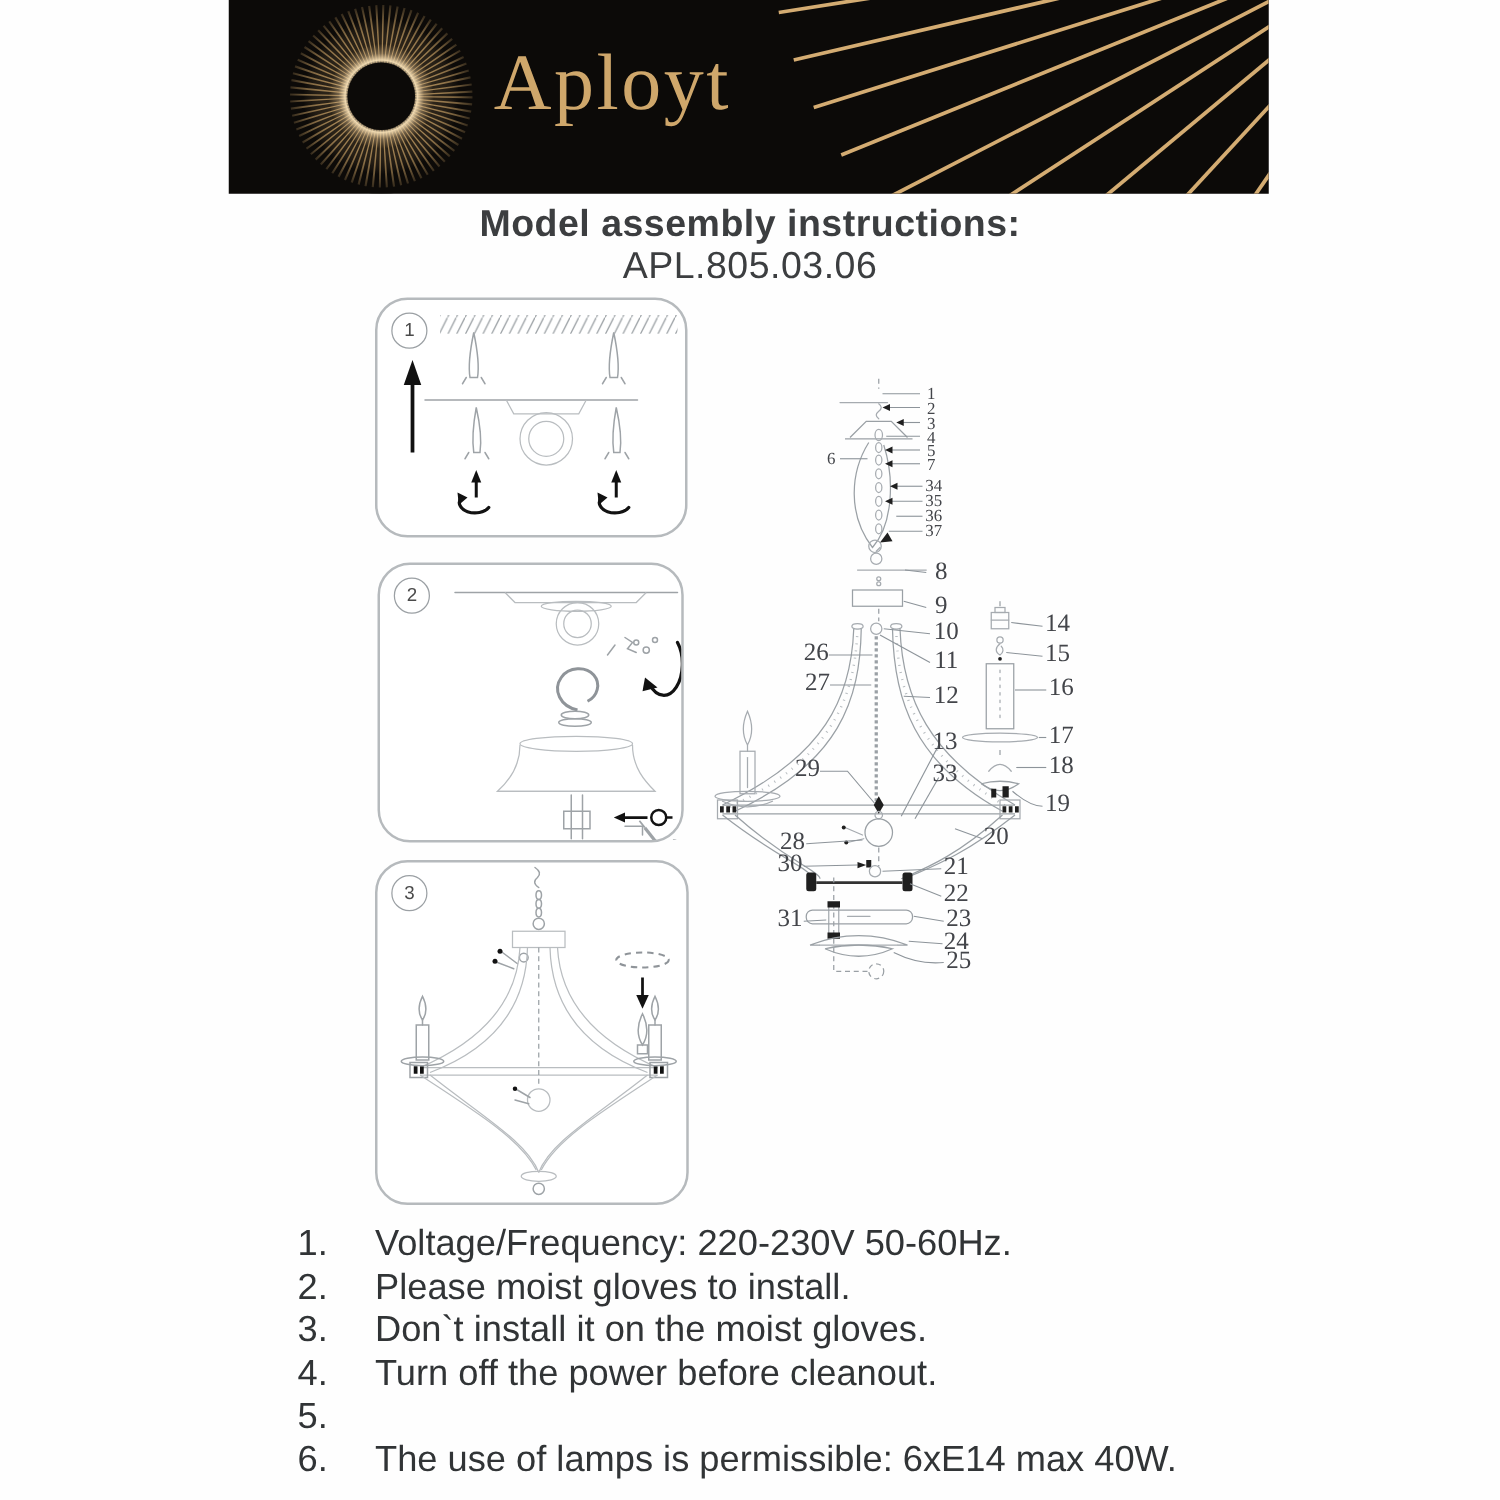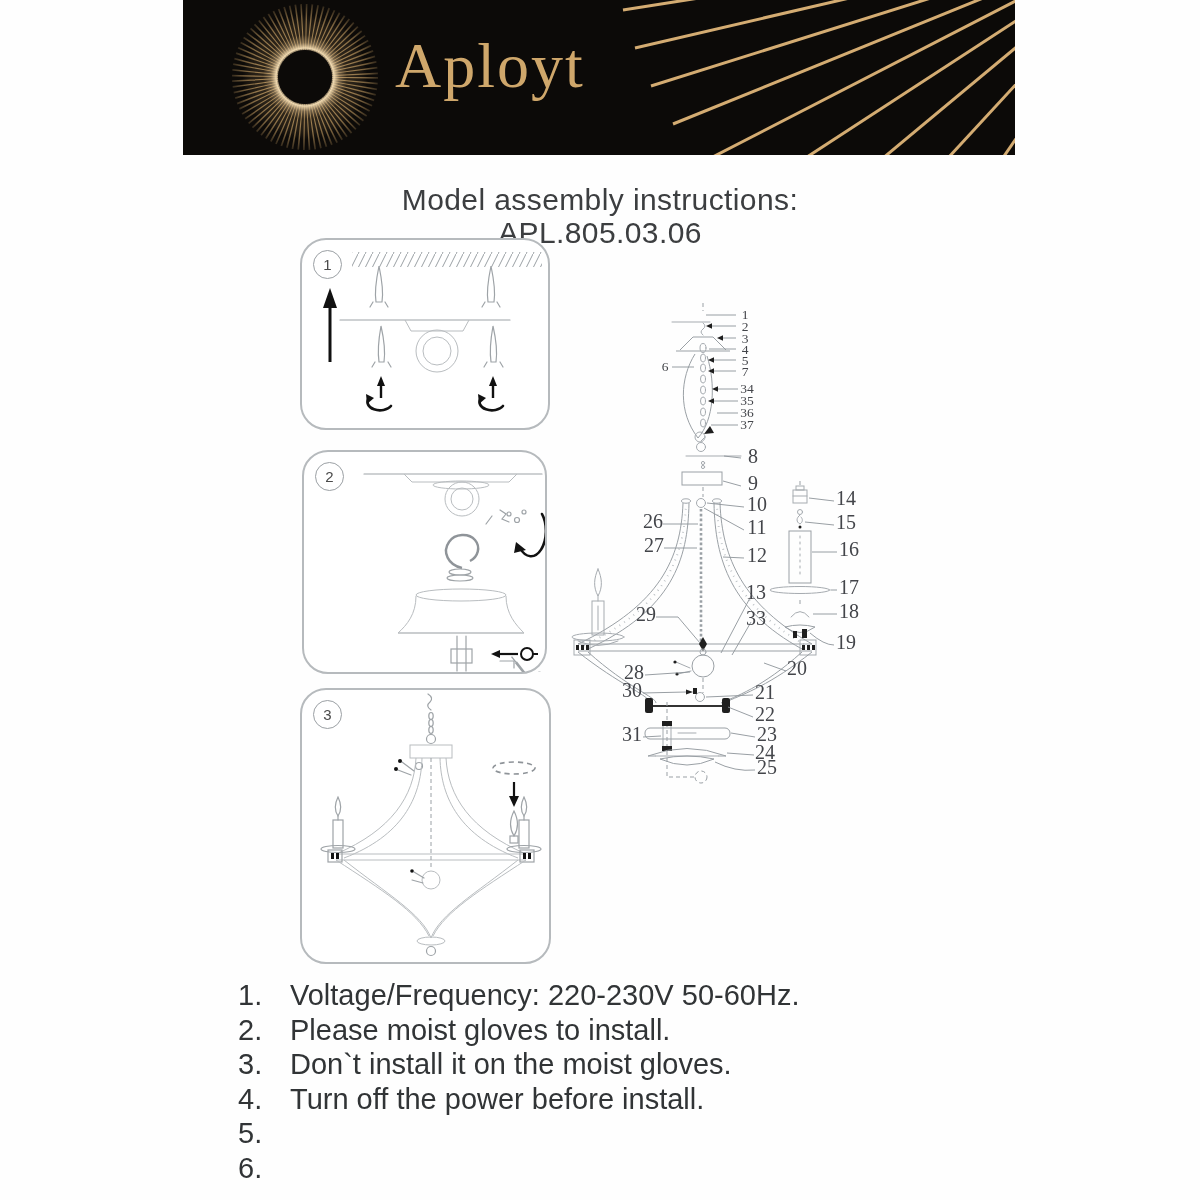--- a/index.html
+++ b/index.html
@@ -5,21 +5,21 @@
   html,body{margin:0;padding:0;background:#ffffff;}
   .page{position:relative;width:1200px;height:1200px;background:#fefefe;overflow:hidden;
         font-family:"Liberation Sans",sans-serif;}
   
   .banner{position:absolute;left:183px;top:0;width:832px;height:155px;background:#0c0a08;overflow:hidden;}
   .banner svg{position:absolute;left:0;top:0;}
   .brand{position:absolute;left:212px;top:34px;font-family:"Liberation Serif",serif;
          font-size:64px;font-weight:400;color:#cfa76b;letter-spacing:2px;line-height:1;}
   
   .title-block{position:absolute;left:0;top:163px;width:1200px;text-align:center;color:#3c3e40;}
-  .title-line1{font-size:30px;font-weight:400;letter-spacing:.4px;line-height:33px;margin-top:20px;}
+  .title-line1{font-size:30px;font-weight:700;letter-spacing:.4px;line-height:33px;}
   .title-line2{font-size:30px;font-weight:500;letter-spacing:.4px;line-height:33px;}
   
   .stepbox{position:absolute;border:2px solid #b6babd;border-radius:26px;background:#fff;}
   .stepbox svg{position:absolute;left:0;top:0;}
   .stepnum{position:absolute;left:11px;top:10px;width:27px;height:27px;border:1.6px solid #9ba0a4;
            border-radius:50%;text-align:center;line-height:27px;font-size:15px;color:#4a4a4a;background:#fff;z-index:2;}
   #box1{left:300px;top:238px;width:246px;height:188px;}
   #box2{left:302px;top:450px;width:241px;height:220px;}
   #box3{left:300px;top:688px;width:247px;height:272px;}
   
@@ -33,21 +33,21 @@
   .dot{stroke:#b9bec2;stroke-dasharray:.8 5;fill:none;stroke-width:2;}
   
   .s1{stroke:#9ea3a7;fill:none;stroke-width:1.2;stroke-linecap:round;}
   .s2{stroke:#b9bdc0;fill:none;stroke-width:1;}
   .blk{stroke:#121212;fill:none;stroke-width:2.6;stroke-linecap:round;}
   .blkf{fill:#121212;stroke:none;}
   
   .instructions{position:absolute;left:238px;top:980px;color:#313436;}
   .irow{display:flex;height:34.5px;align-items:flex-start;}
   .inum{width:34px;text-align:left;font-size:29px;line-height:31px;}
-  .itext{margin-left:18px;font-size:29px;line-height:31px;white-space:nowrap;text-align:center;}
+  .itext{margin-left:28px;font-size:29px;line-height:31px;white-space:nowrap;text-align:center;}
 </style>
 </head>
 <body>
 
 <div class="page">
 
   <div class="banner">
     <svg width="832" height="155" viewBox="0 0 832 155">
       <defs>
         <radialGradient id="glow" cx="50%" cy="50%" r="50%">
@@ -451,25 +451,26 @@
         <span class="itext">Please moist gloves to install.</span>
       </div>
 
       <div class="irow">
         <span class="inum">3.</span>
         <span class="itext">Don`t install it on the moist gloves.</span>
       </div>
 
       <div class="irow">
         <span class="inum">4.</span>
-        <span class="itext">Turn off the power before install.</span>
+        <span class="itext">Turn off the power before cleanout.</span>
       </div>
 
       <div class="irow">
         <span class="inum">5.</span>
       </div>
 
       <div class="irow">
         <span class="inum">6.</span>
+        <span class="itext">The use of lamps is permissible: 6xE14 max 40W.</span>
       </div>
     </div>
 
 </div>
 
 </body></html>

